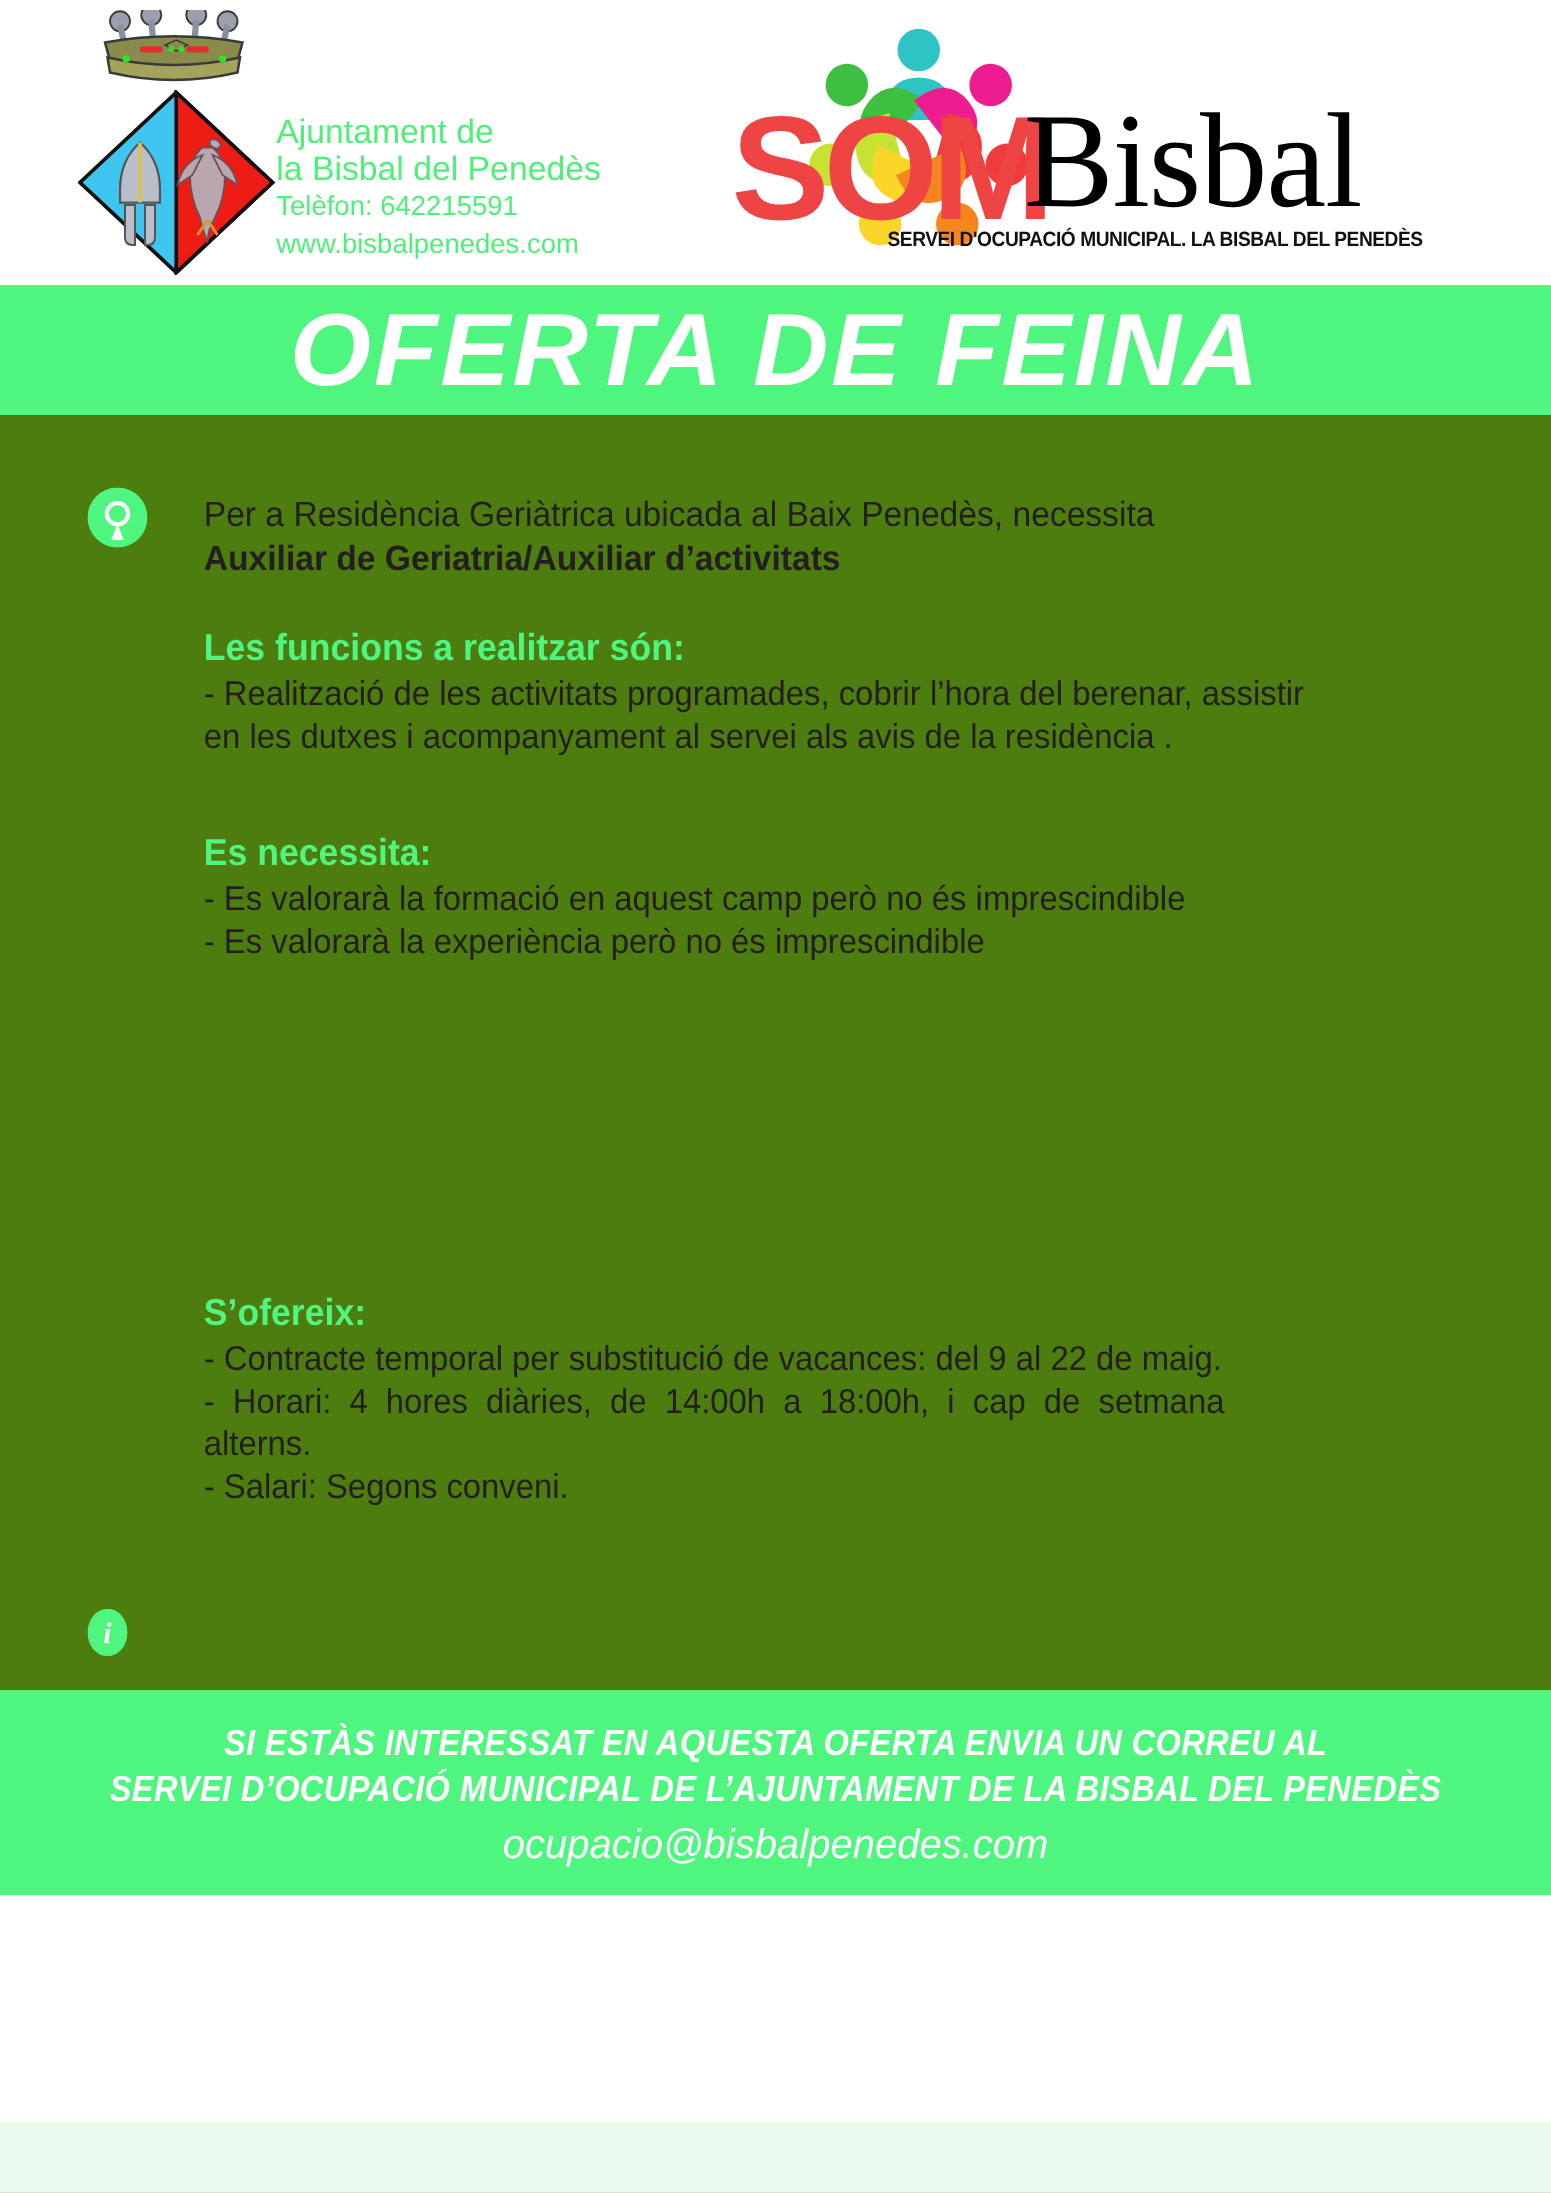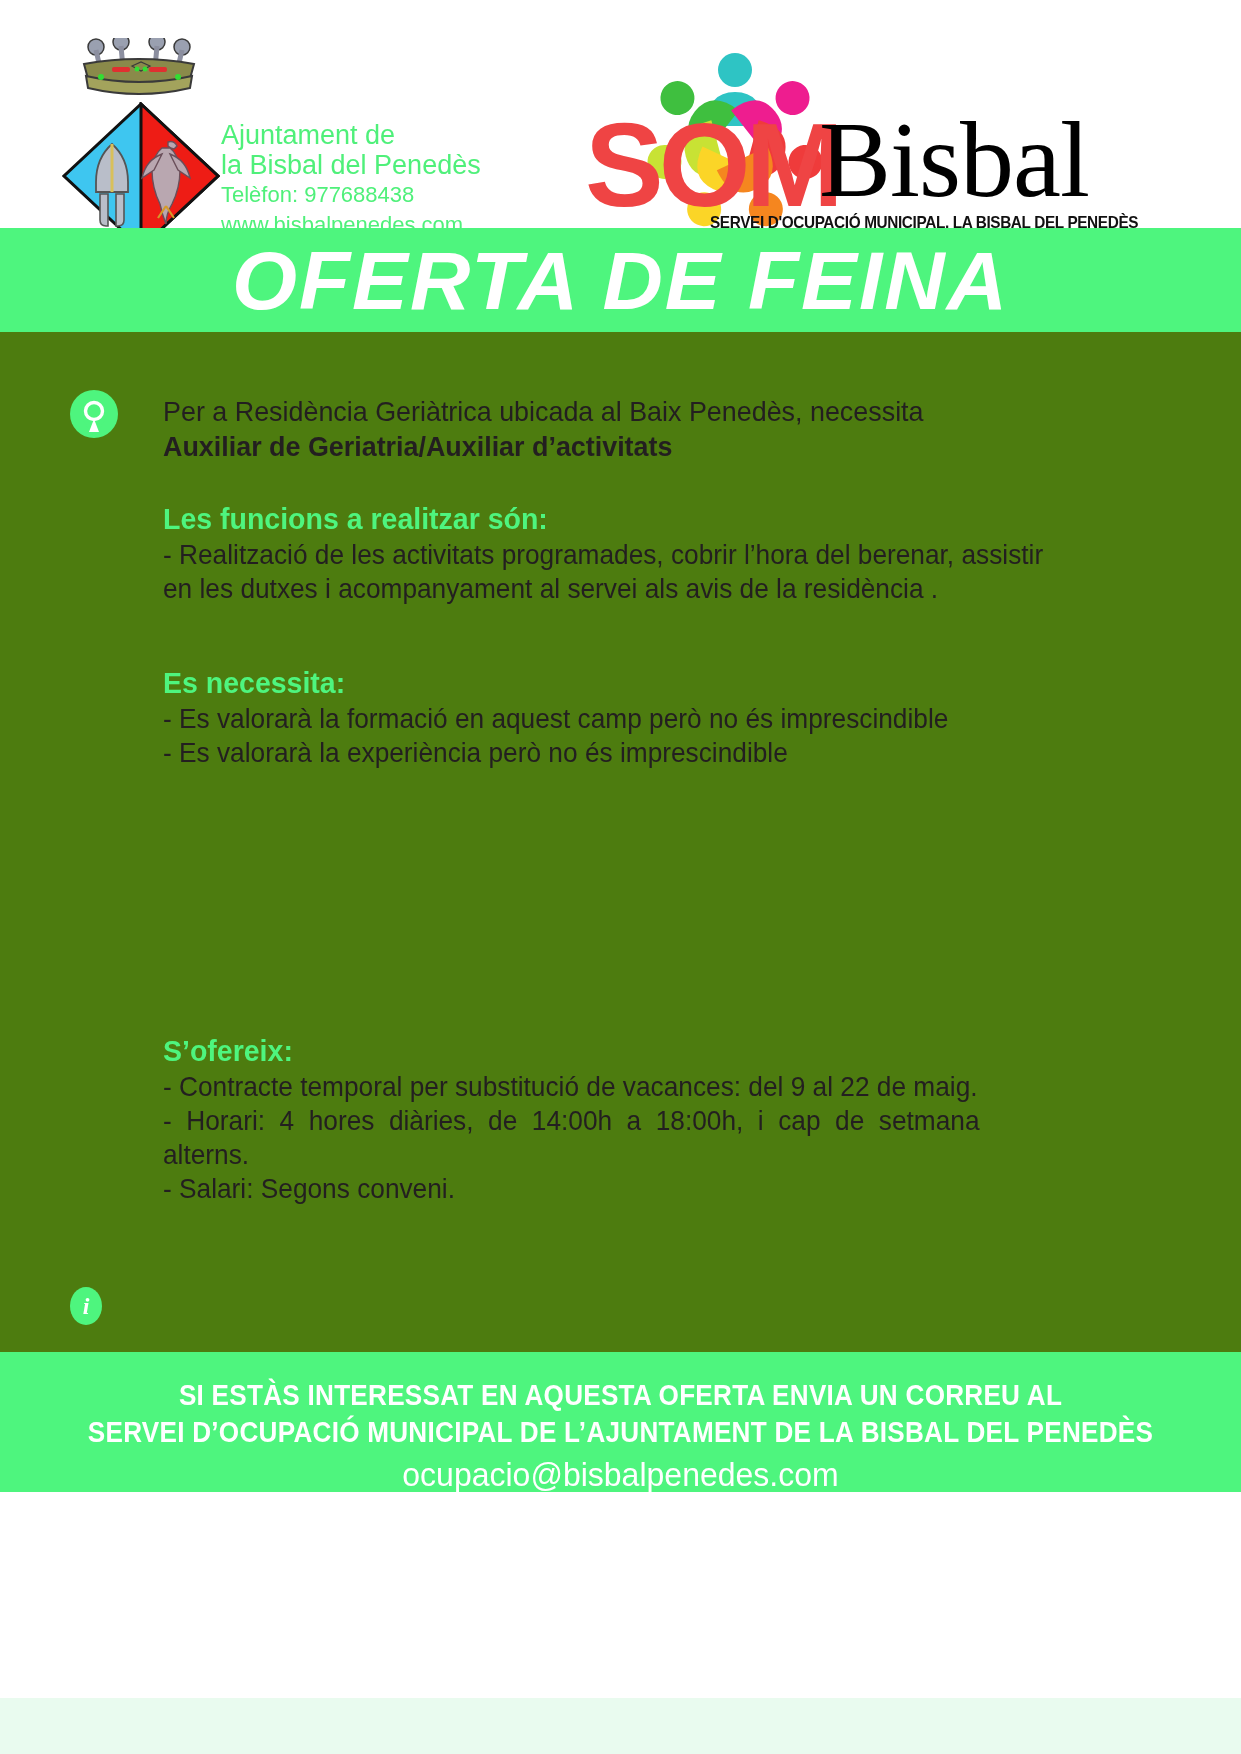--- a/index.html
+++ b/index.html
@@ -15,21 +15,20 @@
     overflow: hidden;
   }
 
   
   .header {
     position: absolute;
     left: 0; top: 0;
     width: 1241px;
     height: 228px;
     background: #ffffff;
-    margin-top: 30px;
   }
 
   .crest-block {
     position: absolute;
     left: 62px;
     top: 8px;
     width: 160px;
     height: 210px;
   }
   .crown-svg {
@@ -192,22 +191,23 @@
     width: 32px;
     height: 38px;
   }
 
   
   .footer-banner {
     position: absolute;
     left: 0;
     top: 1352px;
     width: 1241px;
-    height: 140px;
+    height: 164px;
     background: #4ef57e;
+    font-style: italic;
   }
   .footer-line {
     position: absolute;
     left: 0; right: 0;
     text-align: center;
     color: #ffffff;
     font-weight: bold;
     font-family: "Liberation Sans", sans-serif;
     letter-spacing: 0.3px;
   }
@@ -273,21 +273,21 @@
         <path d="M20 14 Q36 20 40 38 Q34 34 28 30 Z"></path>
         <path d="M12 14 Q-4 20 -8 38 Q-2 34 4 30 Z"></path>
         <path d="M16 66 L24 78 M16 66 L8 78" stroke="#d49a2a" stroke-width="2.2" fill="none"></path>
       </g>
     </svg>
   </div>
 
   <div class="town-text">
     <div class="big">Ajuntament de</div>
     <div class="big">la Bisbal del Penedès</div>
-    <div class="small">Telèfon: 977688438</div>
+    <div class="small">Telèfon: 642215591</div>
     <div class="small">www.bisbalpenedes.com</div>
   </div>
 
   <div class="som-logo">
     <svg class="som-people" width="280" height="180" viewBox="0 0 280 180">
       <g>
 
         <g fill="#2ec4c4">
             <circle cx="140" cy="22" r="17"></circle>
             <path d="M112 78 Q112 44 140 44 Q168 44 168 78 Z"></path>

